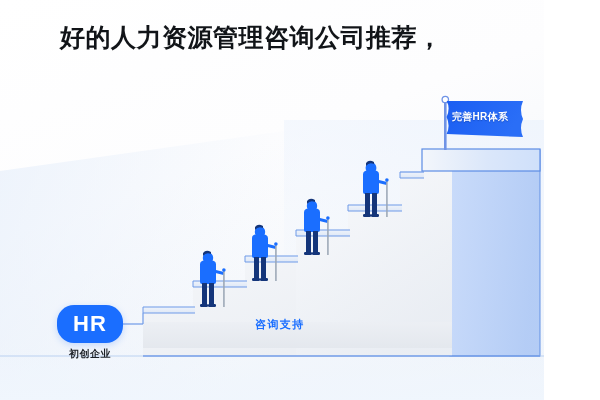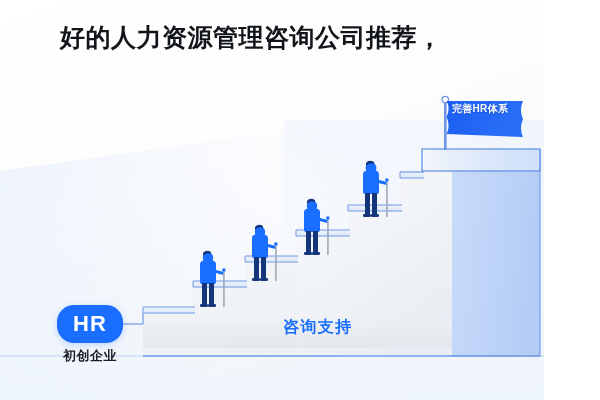--- a/index.html
+++ b/index.html
@@ -75,42 +75,41 @@
     font-size:22px;
     font-weight:bold;
     letter-spacing:1px;
     display:flex;
     align-items:center;
     justify-content:center;
     box-shadow:0 2px 7px rgba(26,110,255,.22);
   }
   #hr-badge-label {
     margin-top:4px;
-    font-size:13px;
+    font-size:10px;
     font-weight:bold;
     color:#1b1f25;
     letter-spacing:.5px;
   }
 
   
   #step-caption {
     position:absolute;
     left:255px; top:317px;
     z-index:26;
     color:#1a6eff;
-    font-size:16px;
+    font-size:11px;
     font-weight:bold;
     letter-spacing:1.4px;
-    margin-left:28px;
   }
 
   
   #flag-label {
     position:absolute;
-    left:452px; top:102px;
+    left:452px; top:110px;
     z-index:27;
     color:#ffffff;
     font-size:10px;
     font-weight:bold;
     letter-spacing:.3px;
     white-space:nowrap;
     text-shadow:0 1px 1px rgba(0,40,120,.35);
   }
 </style>
 </head>

